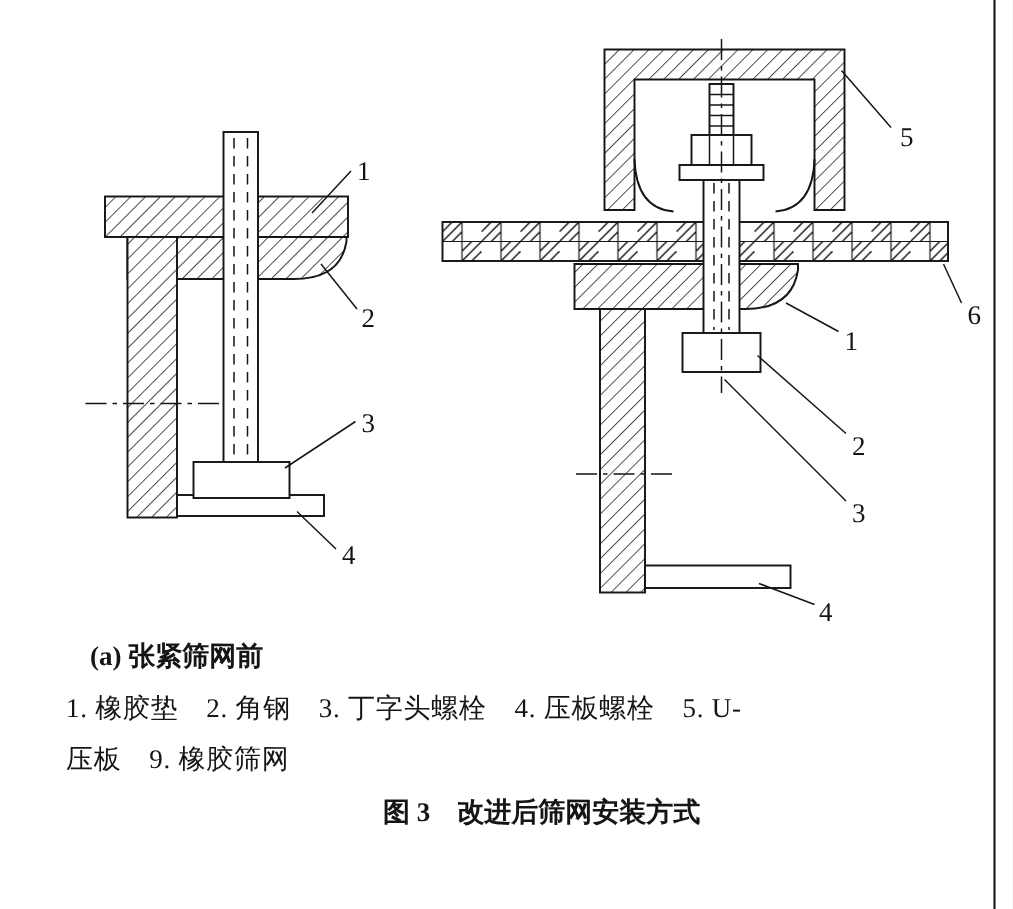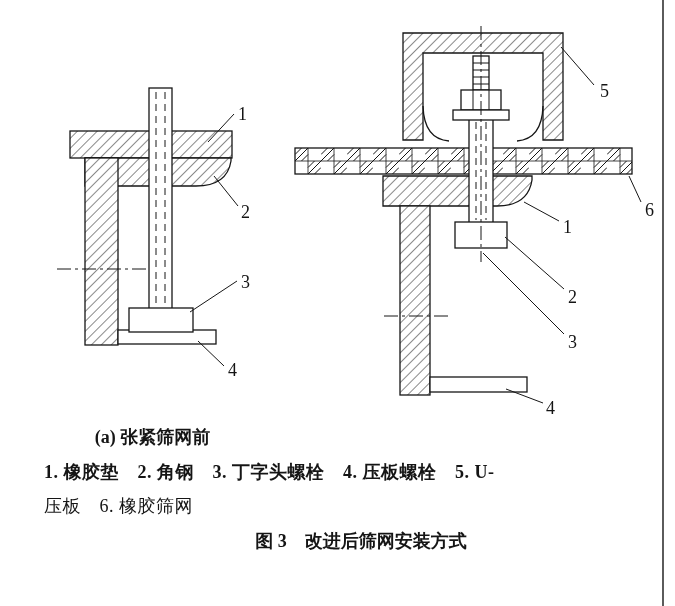--- a/index.html
+++ b/index.html
@@ -6,21 +6,21 @@
   .sheet{
     position:relative;
     width:675px;height:606px;
     background:#ffffff;
     overflow:hidden;
     font-family:"Liberation Serif","DejaVu Serif",serif;
     color:#151515;
   }
   .sheet svg{position:absolute;left:0;top:0;}
   .txt{position:absolute;white-space:pre;line-height:1.25;}
-  .cap{font-size:18px;font-weight:700;text-align:center;}
+  .cap{font-size:18px;font-weight:700;text-align:left;}
   .legend{font-size:18px;letter-spacing:0.5px;}
   .figtitle{font-size:18px;font-weight:700;text-align:center;padding-left:31px;}
   .lbl{font-family:"Liberation Serif","DejaVu Serif",serif;font-size:18px;fill:#141414;}
 </style>
 </head>
 <body>
 
 <div class="sheet">
 
   <svg width="675" height="606" viewBox="0 0 675 606">
@@ -121,18 +121,18 @@
       <text class="lbl" x="563" y="233" stroke="none" fill="#141414">1</text>
       <text class="lbl" x="568" y="303" stroke="none" fill="#141414">2</text>
       <text class="lbl" x="568" y="348" stroke="none" fill="#141414">3</text>
       <text class="lbl" x="546" y="414" stroke="none" fill="#141414">4</text>
     </g>
   </svg>
 
   <div class="txt cap" style="left:60px;top:426px;width:185px;">(a) 张紧筛网前</div>
 
 
-  <div class="txt legend" style="left:44px;top:461px;font-weight:bold;">1. 橡胶垫　2. 角钢　3. 丁字头螺栓　4. 压板螺栓　5. U-</div>
+  <div class="txt legend" style="left:44px;top:461px;">1. 橡胶垫　2. 角钢　3. 丁字头螺栓　4. 压板螺栓　5. U-</div>
 
-  <div class="txt legend" style="left:44px;top:495px;">压板　6. 橡胶筛网</div>
+  <div class="txt legend" style="left:44px;top:495px;">压板　9. 橡胶筛网</div>
 
   <div class="txt figtitle" style="left:0px;top:530px;width:660px;">图 3　改进后筛网安装方式</div>
 </div>
 
 </body></html>

